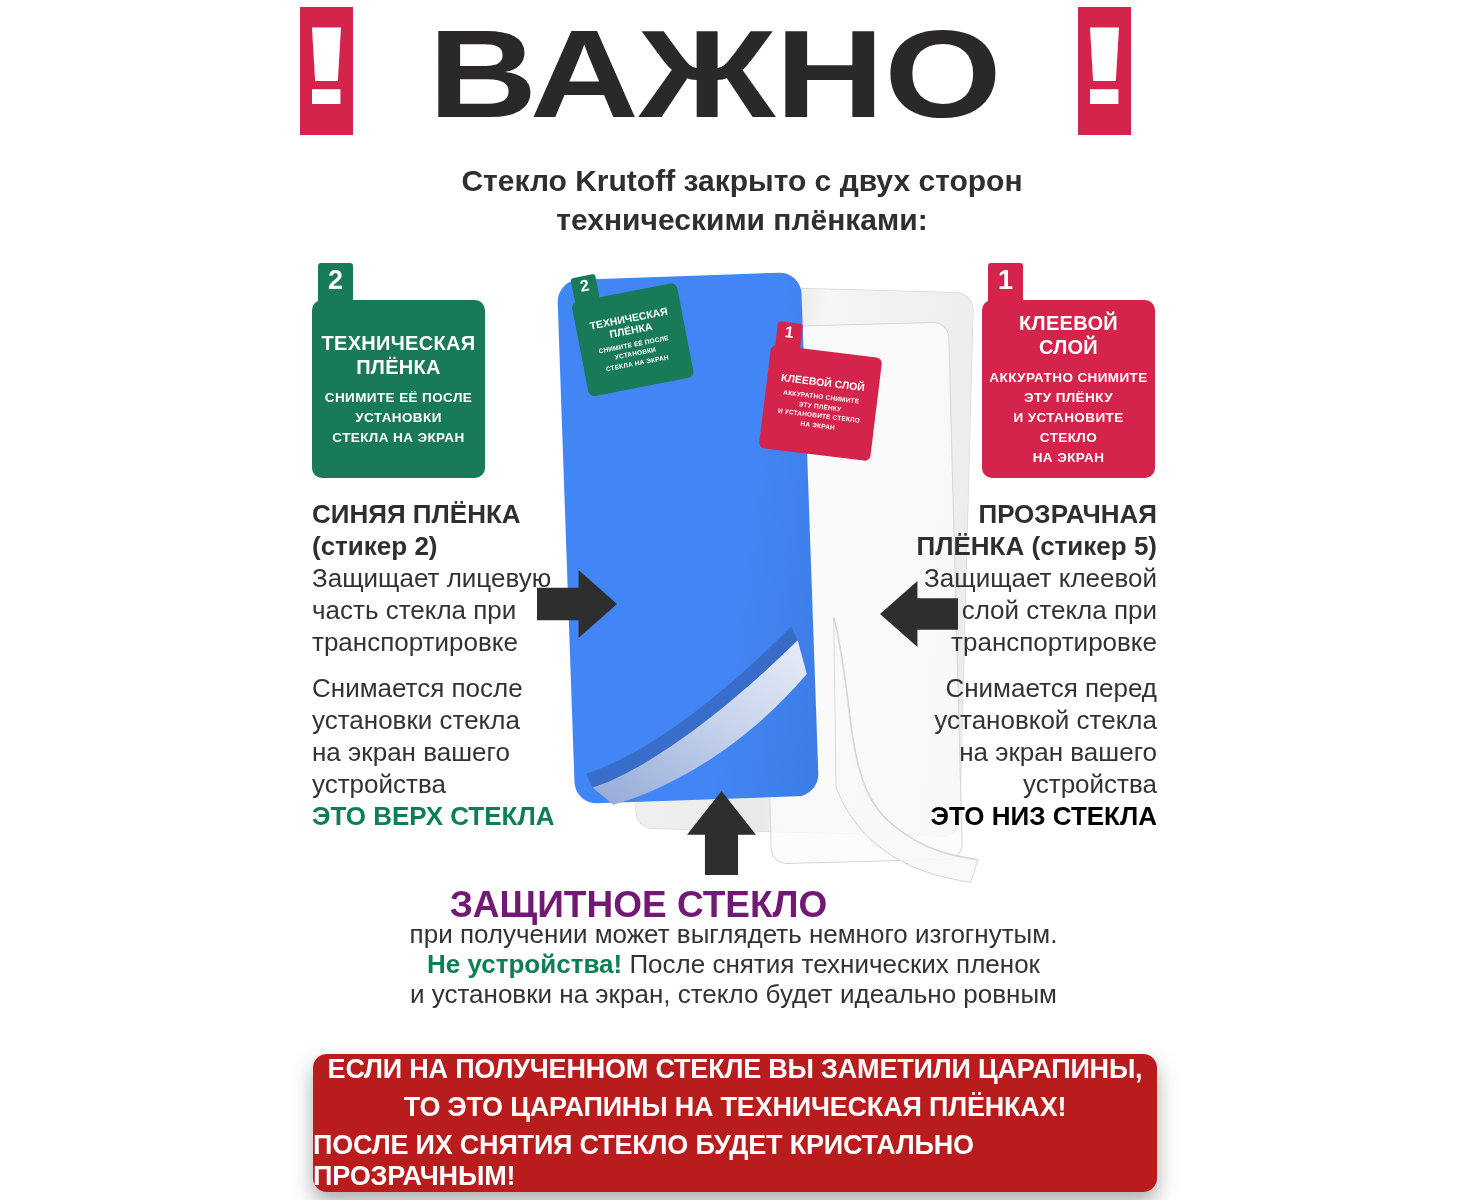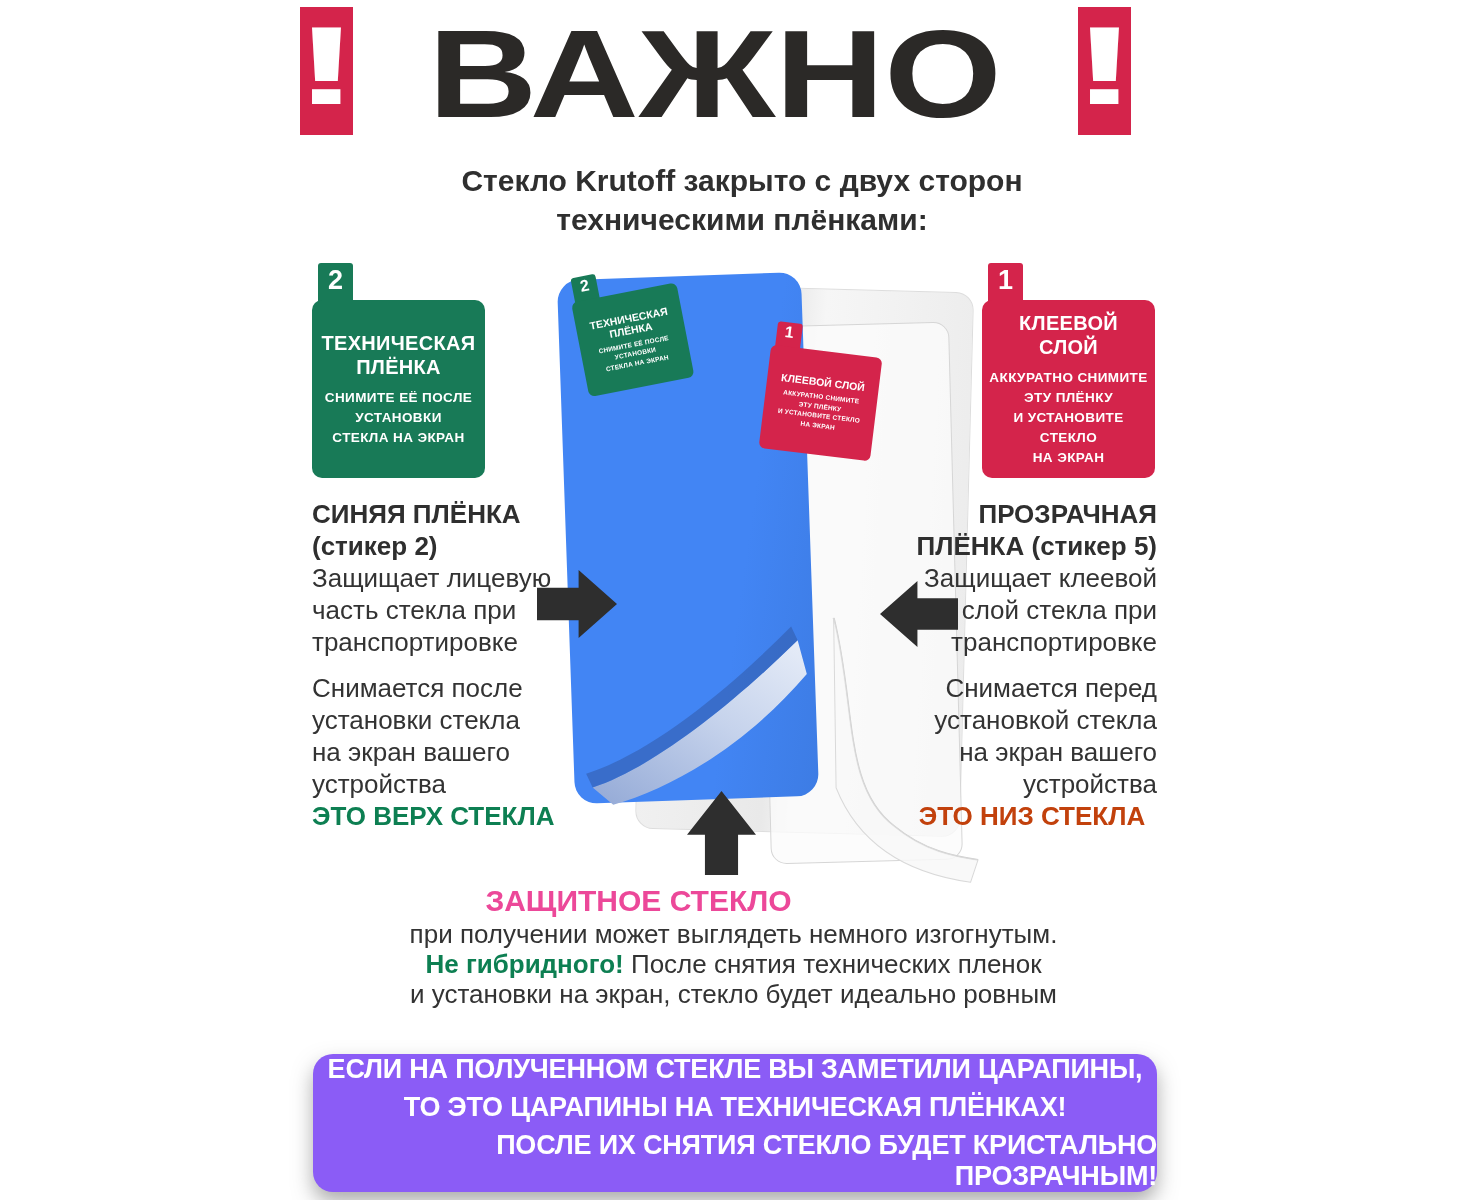--- a/index.html
+++ b/index.html
@@ -85,33 +85,33 @@
   
   .info { position:absolute; top:498px; width:250px; font-size:26px;
     line-height:32px; color:#333; z-index:7; }
   .info.left-block  { left:312px; text-align:left; }
   .info.right-block { left:907px; text-align:right; }
   .info-heading { font-weight:bold; color:#2f2f2f; white-space:pre-line; }
   .info-para { white-space:pre-line; }
   .info-para.second { margin-top:14px; }
   .info-highlight { font-weight:bold; }
   .hl-green { color:#0d7f52; }
-  .hl-red   { color:#c2410c;text-align:center; }
+  .hl-red   { color:#000000; }
   
   .glass-heading { position:absolute; left:0; top:884px; width:1277px;
-    text-align:center; font-size:30px; font-weight:bold; color:#ec4899; }
+    text-align:center; font-size:37px; font-weight:bold; color:#701a75; }
   .glass-body { position:absolute; left:0; top:919px; width:1467px;
     text-align:center; font-size:26px; line-height:30px; color:#333; }
   .glass-body .hl-green { font-weight:bold; }
   
   .banner {
     position:absolute; left:313px; top:1054px; width:844px; height:138px;
-    background:#8b5cf6; border-radius:20px; color:#fff;
+    background:#b91c1c; border-radius:14px; color:#fff;
     display:flex; flex-direction:column; align-items:center; justify-content:center;
-    gap:7px; text-align:right; font-weight:bold; font-size:27px;
+    gap:7px; text-align:left; font-weight:bold; font-size:27px;
     letter-spacing:-0.2px; box-shadow:0 10px 20px rgba(90,90,90,0.5);
     z-index:8;
   }
 </style>
 </head>
 <body>
 
 <div class="canvas">
 
   <div class="excl-box left">
@@ -219,21 +219,21 @@
 установкой стекла
 на экран вашего
 устройства</div>
     <div class="info-highlight hl-red">ЭТО НИЗ СТЕКЛА</div>
   </div>
 
   <div class="glass-heading">ЗАЩИТНОЕ СТЕКЛО</div>
   <div class="glass-body">
     <div>при получении может выглядеть немного изгогнутым.</div>
     <div>
-      <span class="hl-green">Не гибридного!</span><span> После снятия технических пленок</span>
+      <span class="hl-green">Не устройства!</span><span> После снятия технических пленок</span>
     </div>
     <div>и установки на экран, стекло будет идеально ровным</div>
   </div>
 
   <div class="banner">
     <div>ЕСЛИ НА ПОЛУЧЕННОМ СТЕКЛЕ ВЫ ЗАМЕТИЛИ ЦАРАПИНЫ,</div>
     <div>ТО ЭТО ЦАРАПИНЫ НА ТЕХНИЧЕСКАЯ ПЛЁНКАХ!</div>
     <div>ПОСЛЕ ИХ СНЯТИЯ СТЕКЛО БУДЕТ КРИСТАЛЬНО ПРОЗРАЧНЫМ!</div>
   </div>
 

